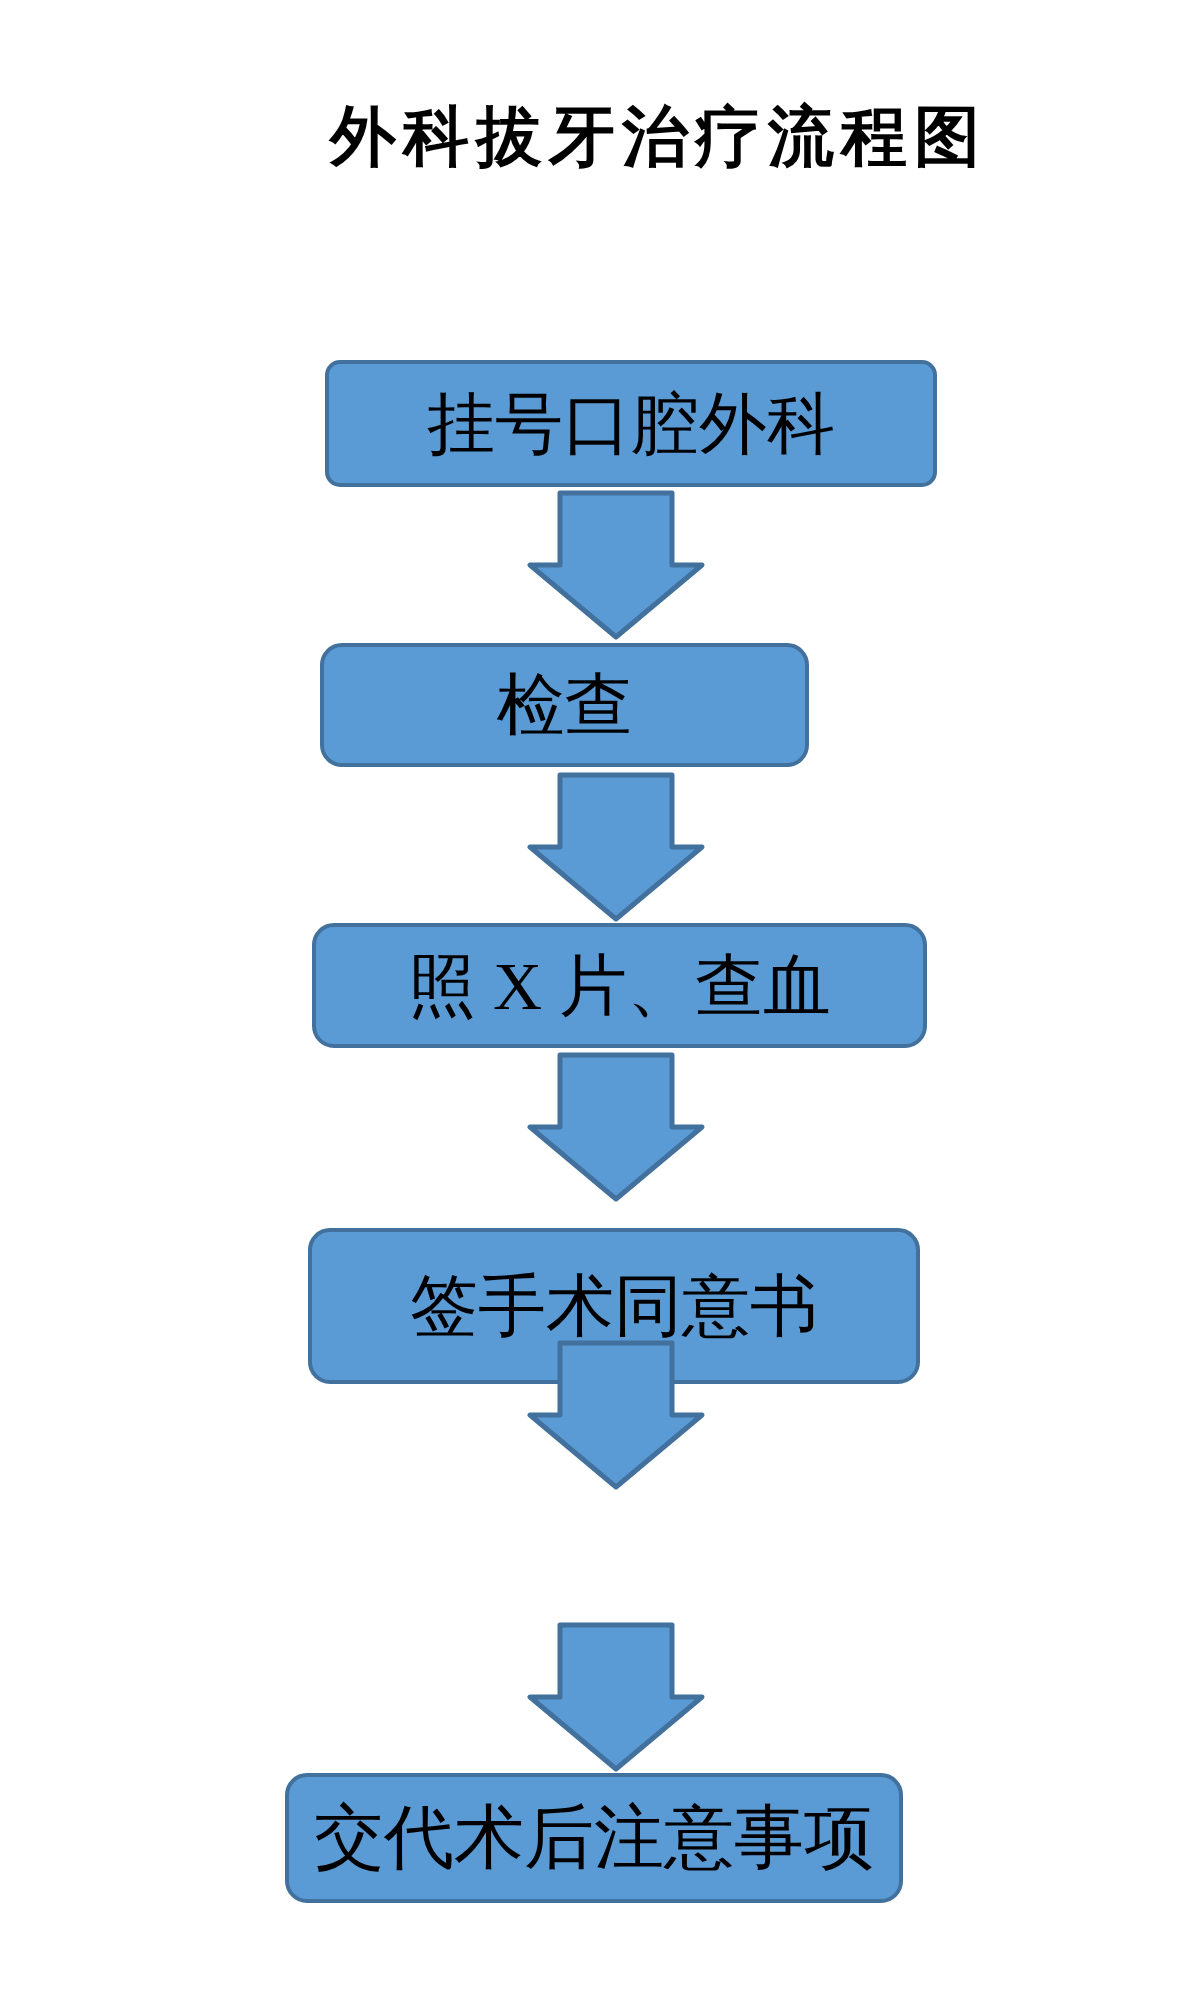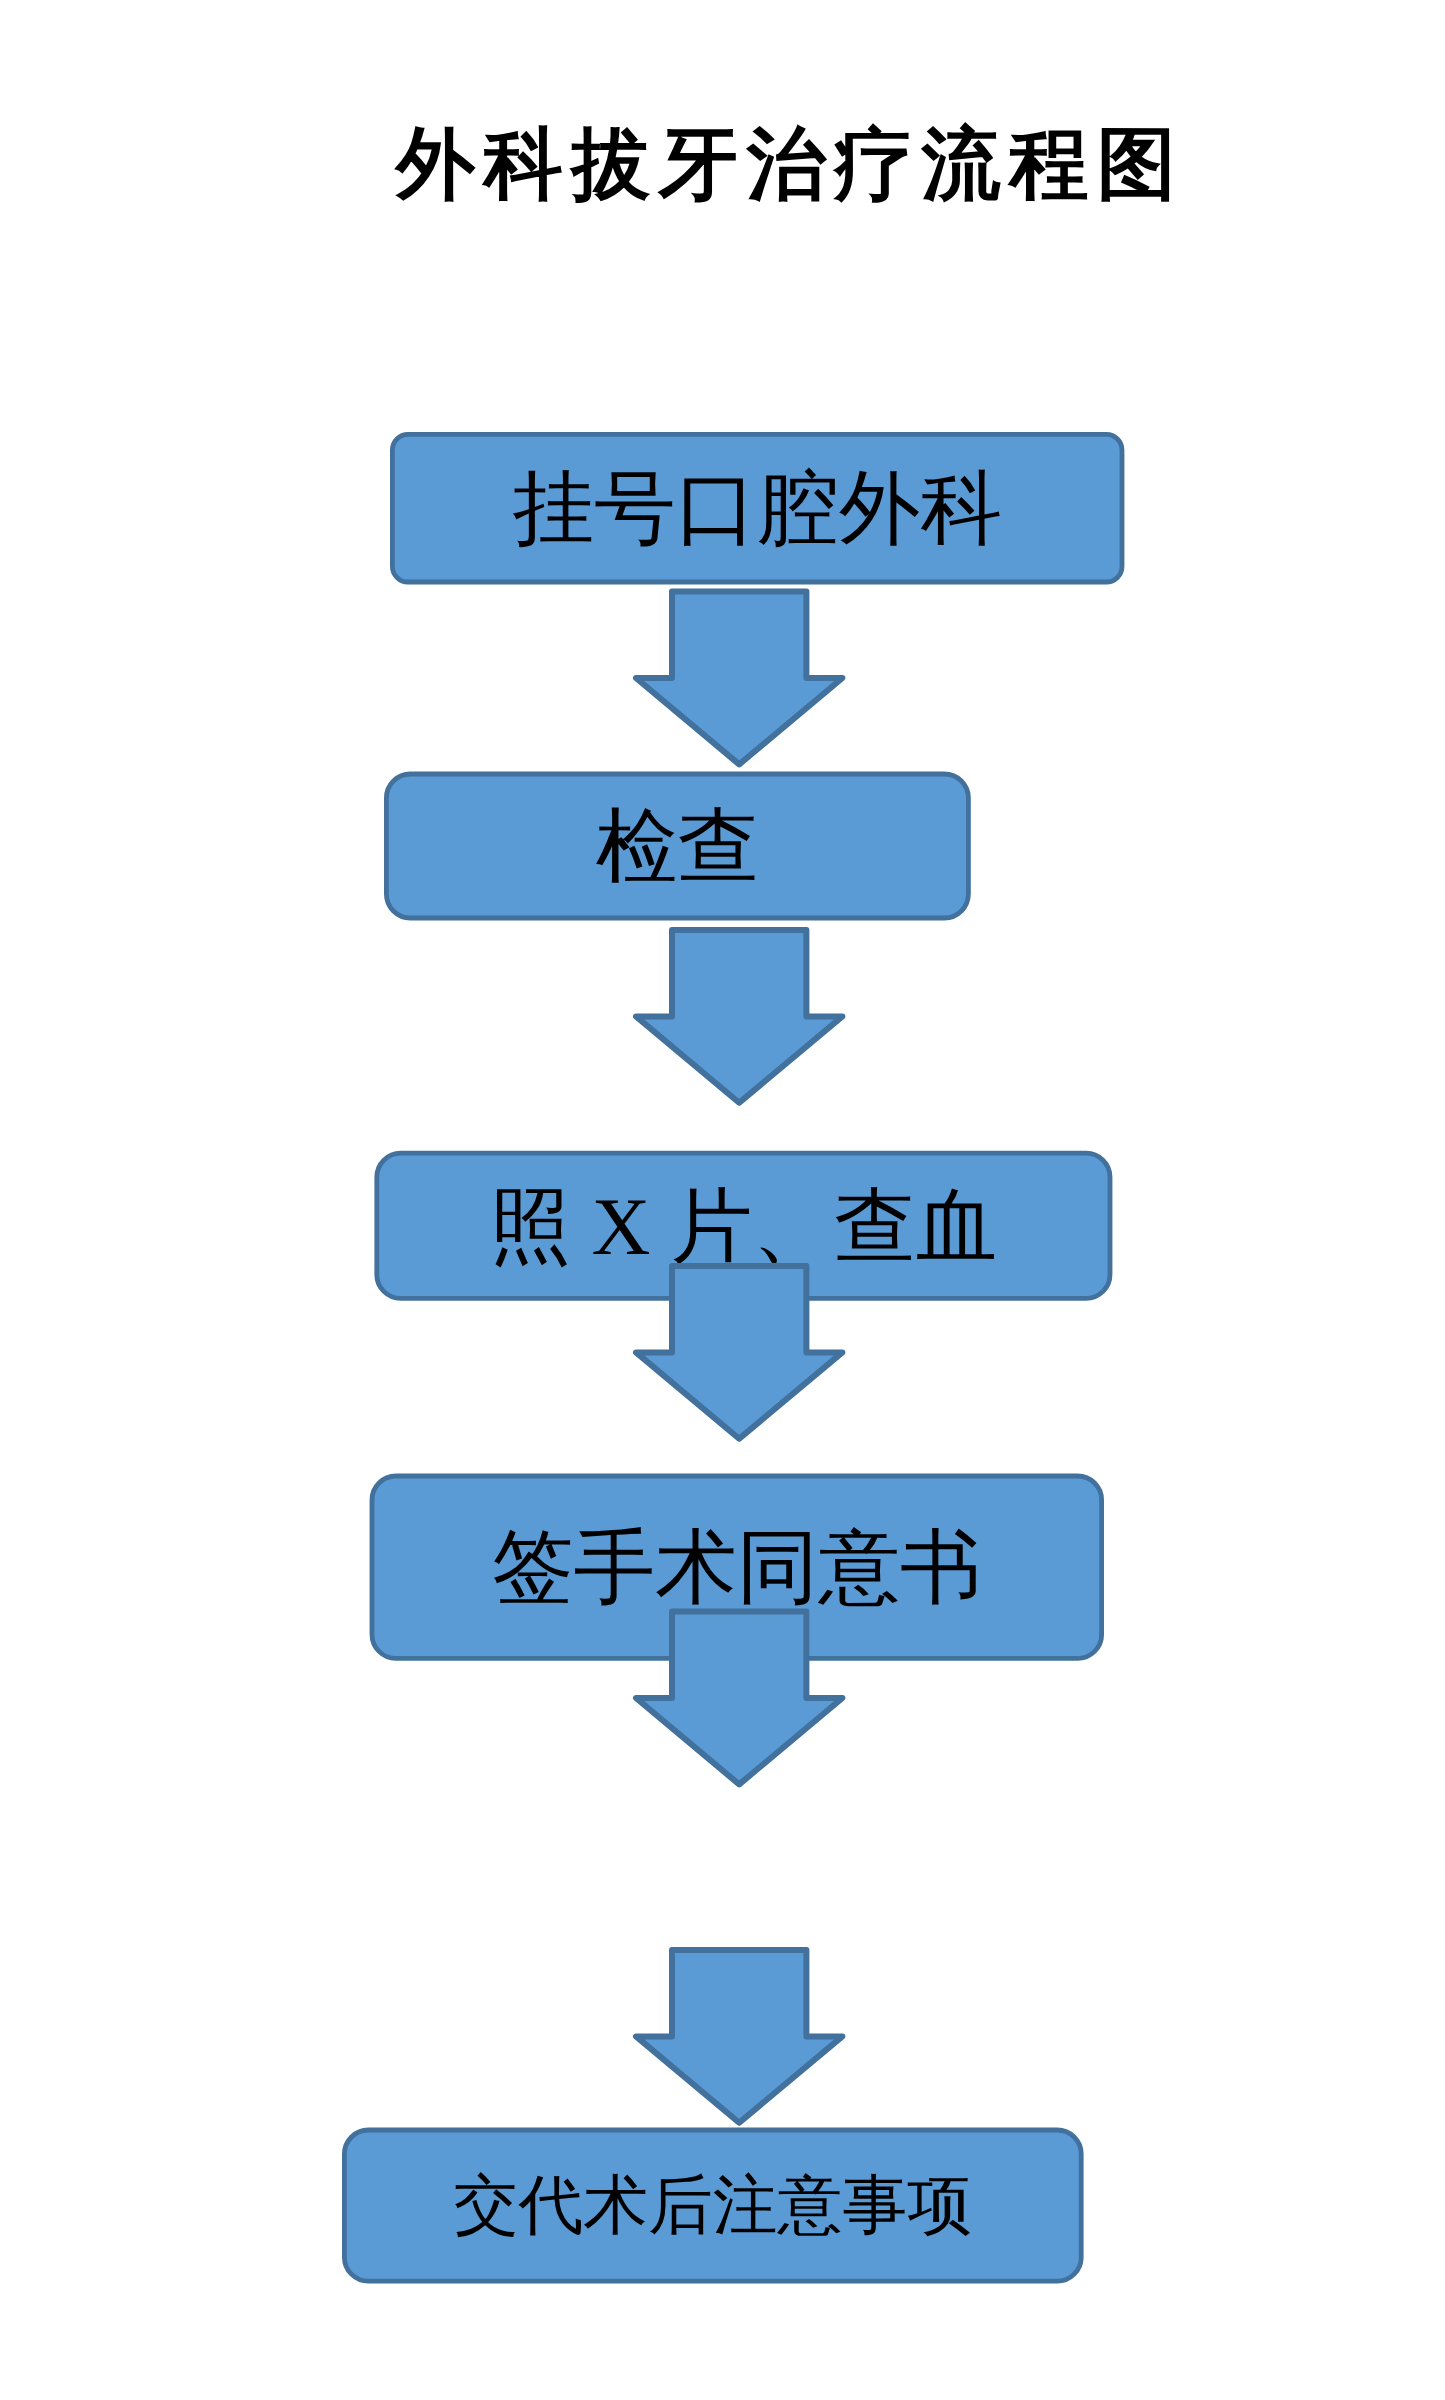--- a/index.html
+++ b/index.html
@@ -47,24 +47,24 @@
     white-space:nowrap;
   }
   .arrow{
     position:absolute;
     width:178px;
     height:150px;
   }
   
   #box-0{left:325px;top:360px;width:612px;height:127px;border-radius:15px;}
   #box-1{left:320px;top:643px;width:489px;height:124px;}
-  #box-2{left:312px;top:923px;width:615px;height:125px;margin-top:36px;}
+  #box-2{left:312px;top:923px;width:615px;height:125px;}
   #box-3{left:308px;top:1228px;width:612px;height:156px;}
   #box-4{left:303px;top:1493px;width:617px;height:124px;}
-  #box-5{left:285px;top:1773px;width:618px;height:130px;font-size:54px;}
+  #box-5{left:285px;top:1773px;width:618px;height:130px;font-size:70px;}
   #arrow-0{left:527px;top:490px;}
   #arrow-1{left:527px;top:772px;}
   #arrow-2{left:527px;top:1052px;}
   #arrow-3{left:527px;top:1340px;}
   #arrow-4{left:527px;top:1622px;}
   .arrow svg polygon{
     fill:var(--box-fill,#5b9bd5);
     stroke:var(--box-border,#41719c);
     stroke-width:5;
     stroke-linejoin:round;

